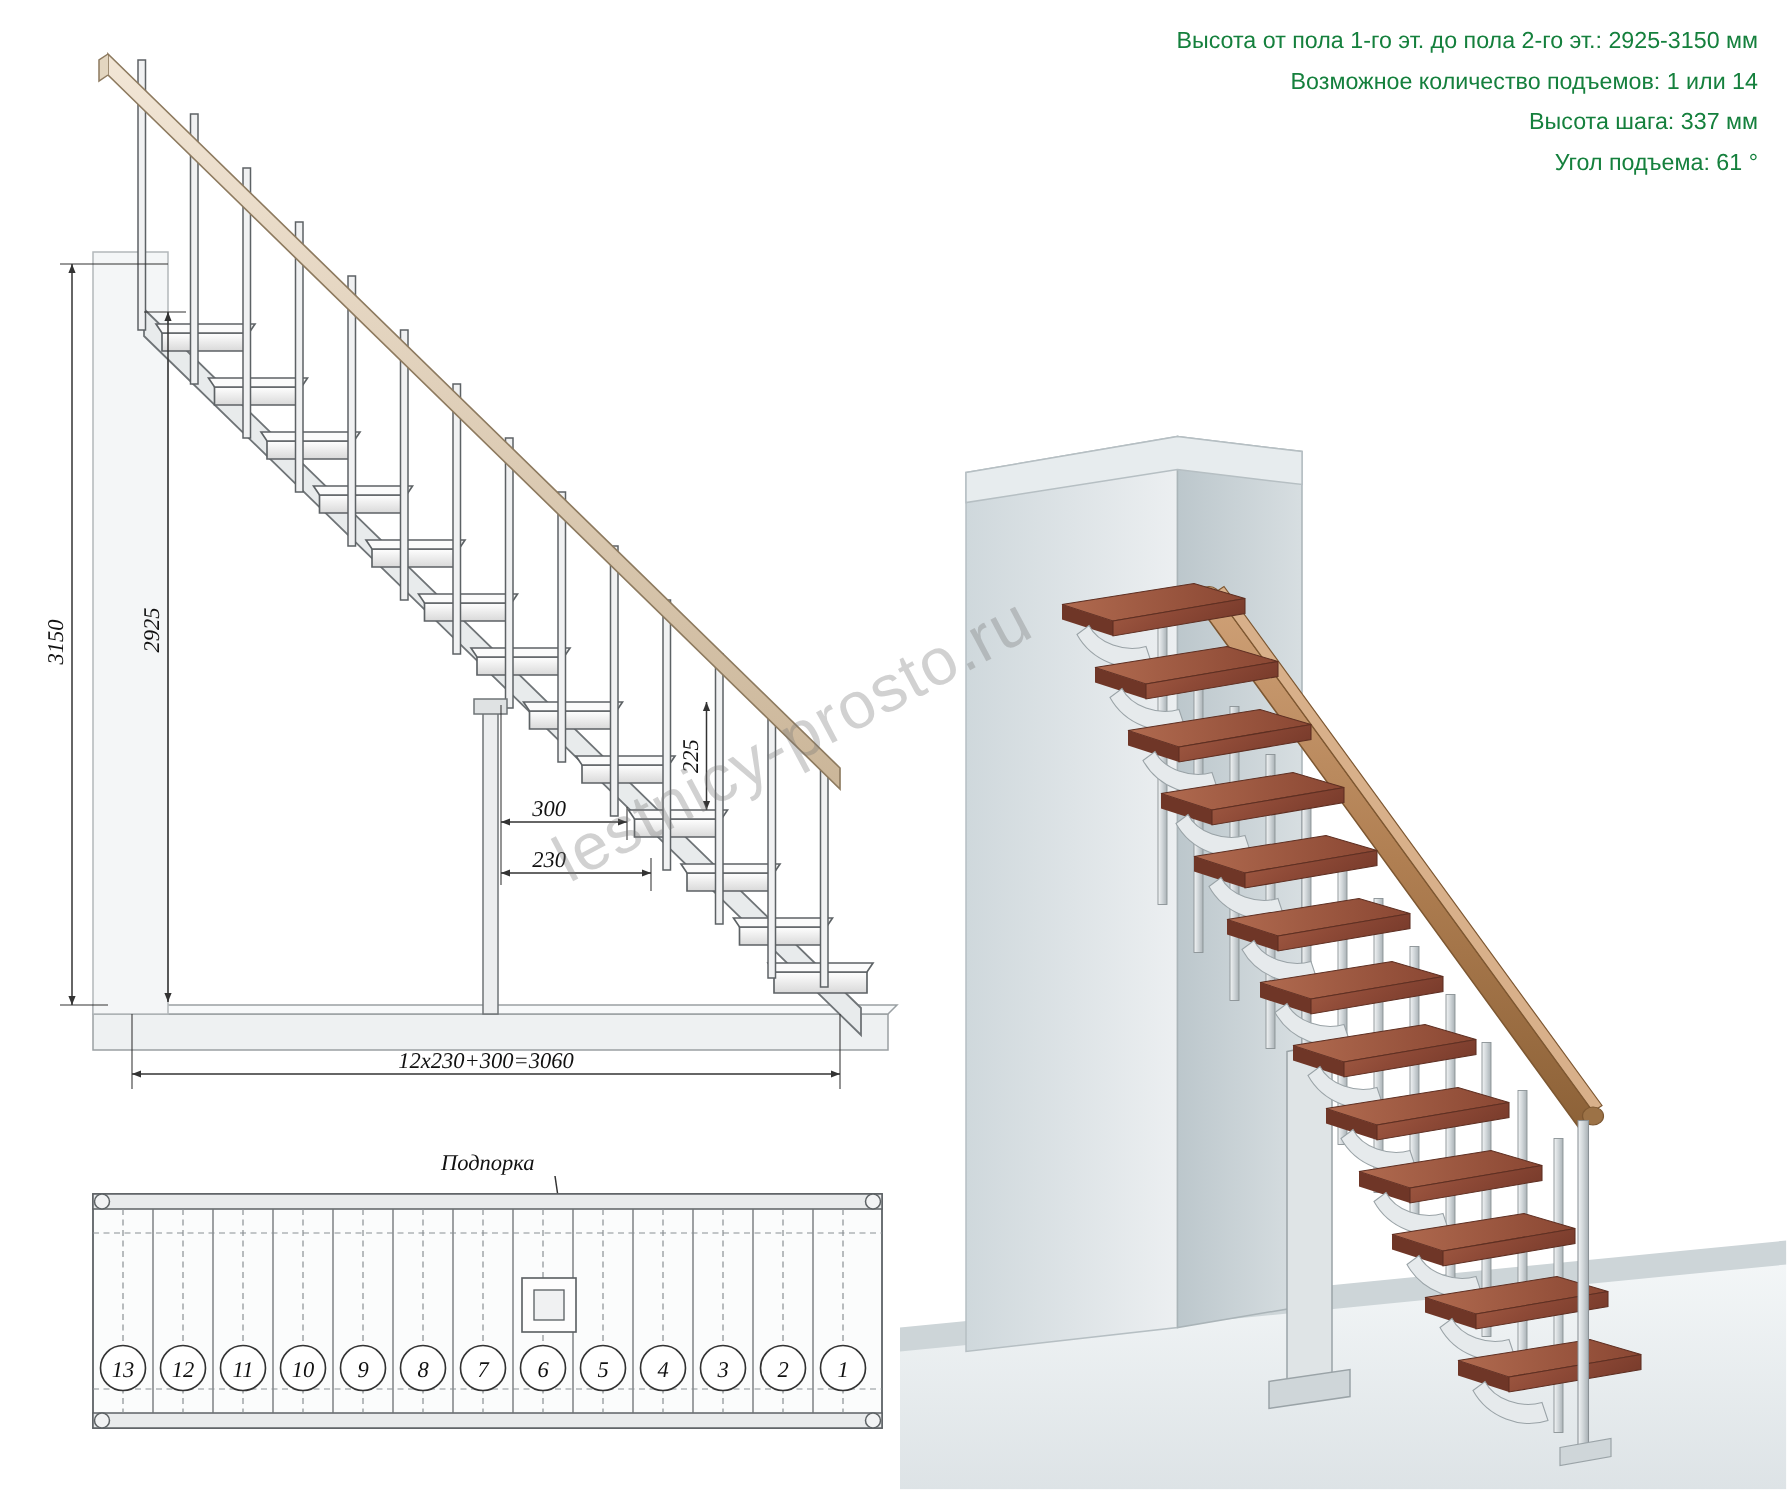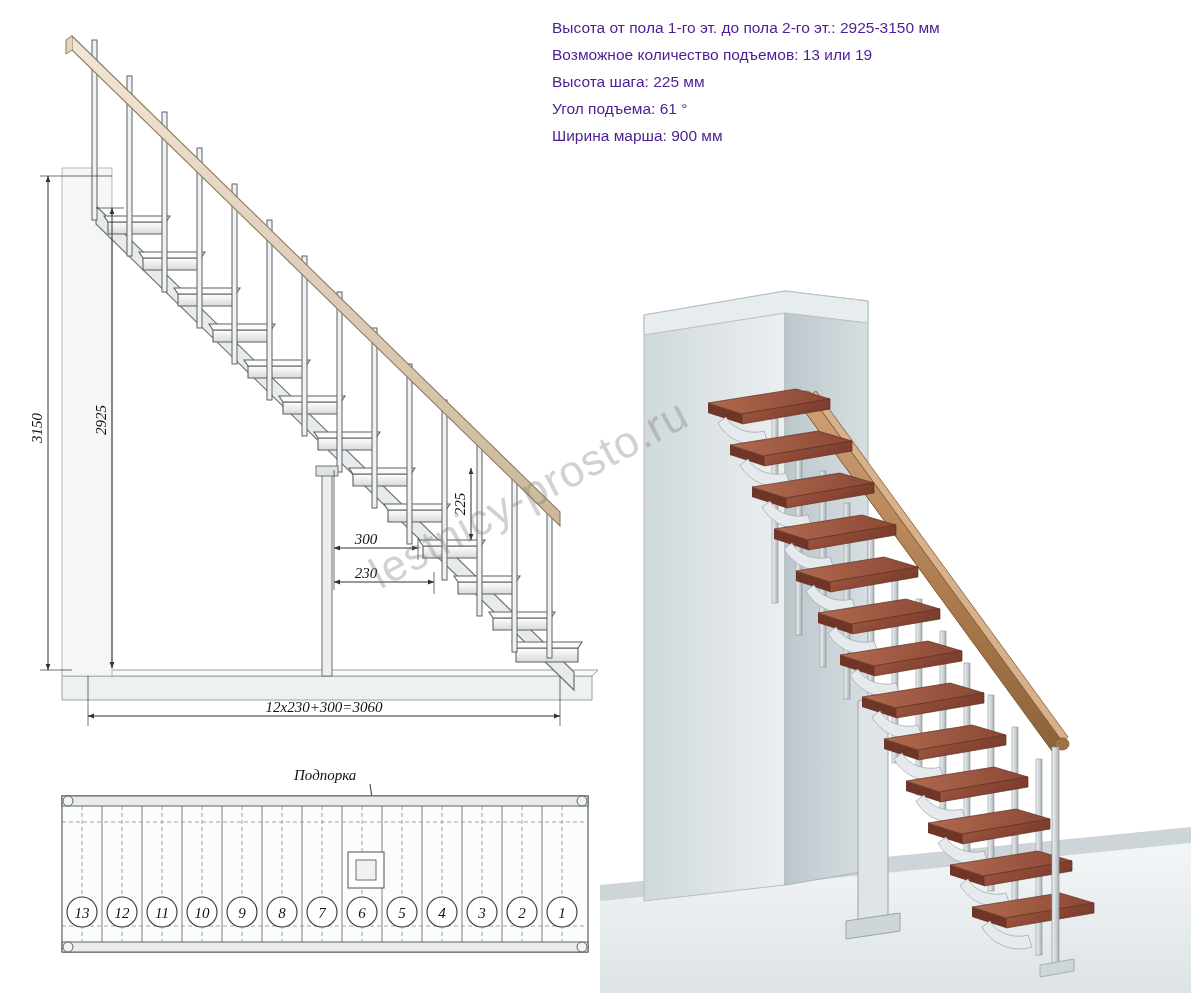--- a/index.html
+++ b/index.html
@@ -12,22 +12,23 @@
     color:#1a1a1a;
   }
   .spec-list{
     position:absolute;
     left:552px; top:14px;
     width:620px;
   }
   .spec-line{
     font-size:15.5px;
     line-height:27px;
-    color:#4c1d95;
+    color:#15803d;
     white-space:nowrap;
+    text-align:right;
   }
   
   #elevation{position:absolute;left:0;top:0;width:600px;height:760px;}
   #plan{position:absolute;left:40px;top:760px;width:570px;height:230px;}
   #render3d{position:absolute;left:600px;top:195px;width:591px;height:798px;}
   .watermark{
     position:absolute;
     left:390px;top:430px;
     width:470px;height:240px;
     transform:rotate(-28deg);
@@ -56,24 +57,23 @@
     font-style:italic;
     font-size:15px;
     fill:#111;
   }
 </style>
 </head>
 <body>
 
 <div class="spec-list">
   <div class="spec-line">Высота от пола 1-го эт. до пола 2-го эт.: 2925-3150 мм</div>
-  <div class="spec-line">Возможное количество подъемов: 13 или 19</div>
-  <div class="spec-line">Высота шага: 225 мм</div>
+  <div class="spec-line">Возможное количество подъемов: 1 или 14</div>
+  <div class="spec-line">Высота шага: 337 мм</div>
   <div class="spec-line">Угол подъема: 61 °</div>
-  <div class="spec-line">Ширина марша: 900 мм</div>
 </div>
 
 <svg id="elevation" viewBox="0 0 600 760">
   <defs>
     <marker id="arrS" markerWidth="10" markerHeight="10" refX="6" refY="3" orient="auto">
       <path d="M6,3 L0,0.6 L0,5.4 z" fill="#333"></path>
     </marker>
     <marker id="arrE" markerWidth="10" markerHeight="10" refX="0" refY="3" orient="auto">
       <path d="M0,3 L6,0.6 L6,5.4 z" fill="#333"></path>
     </marker>

